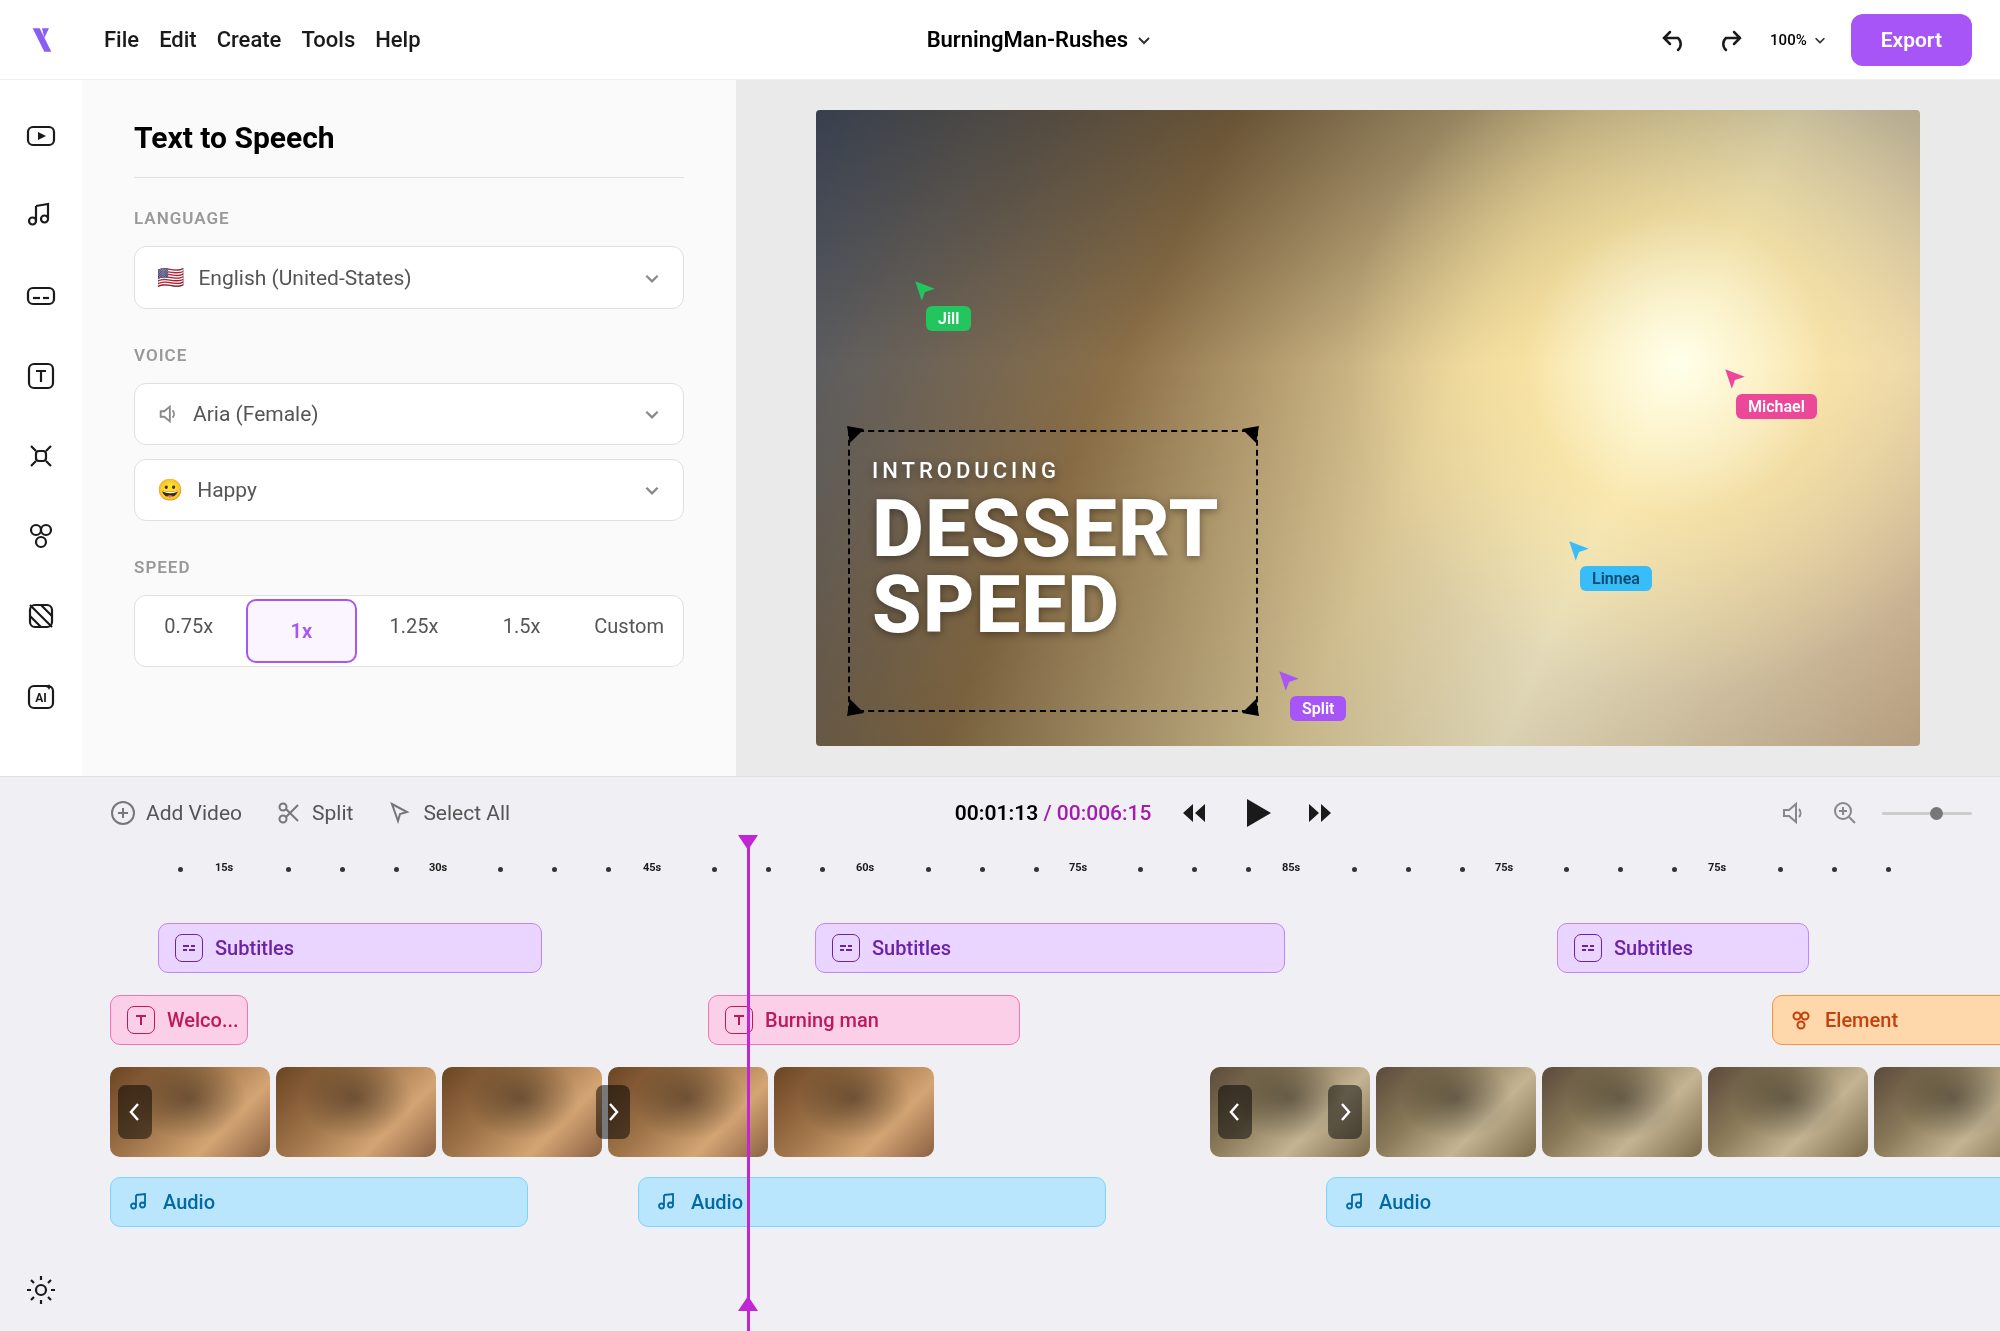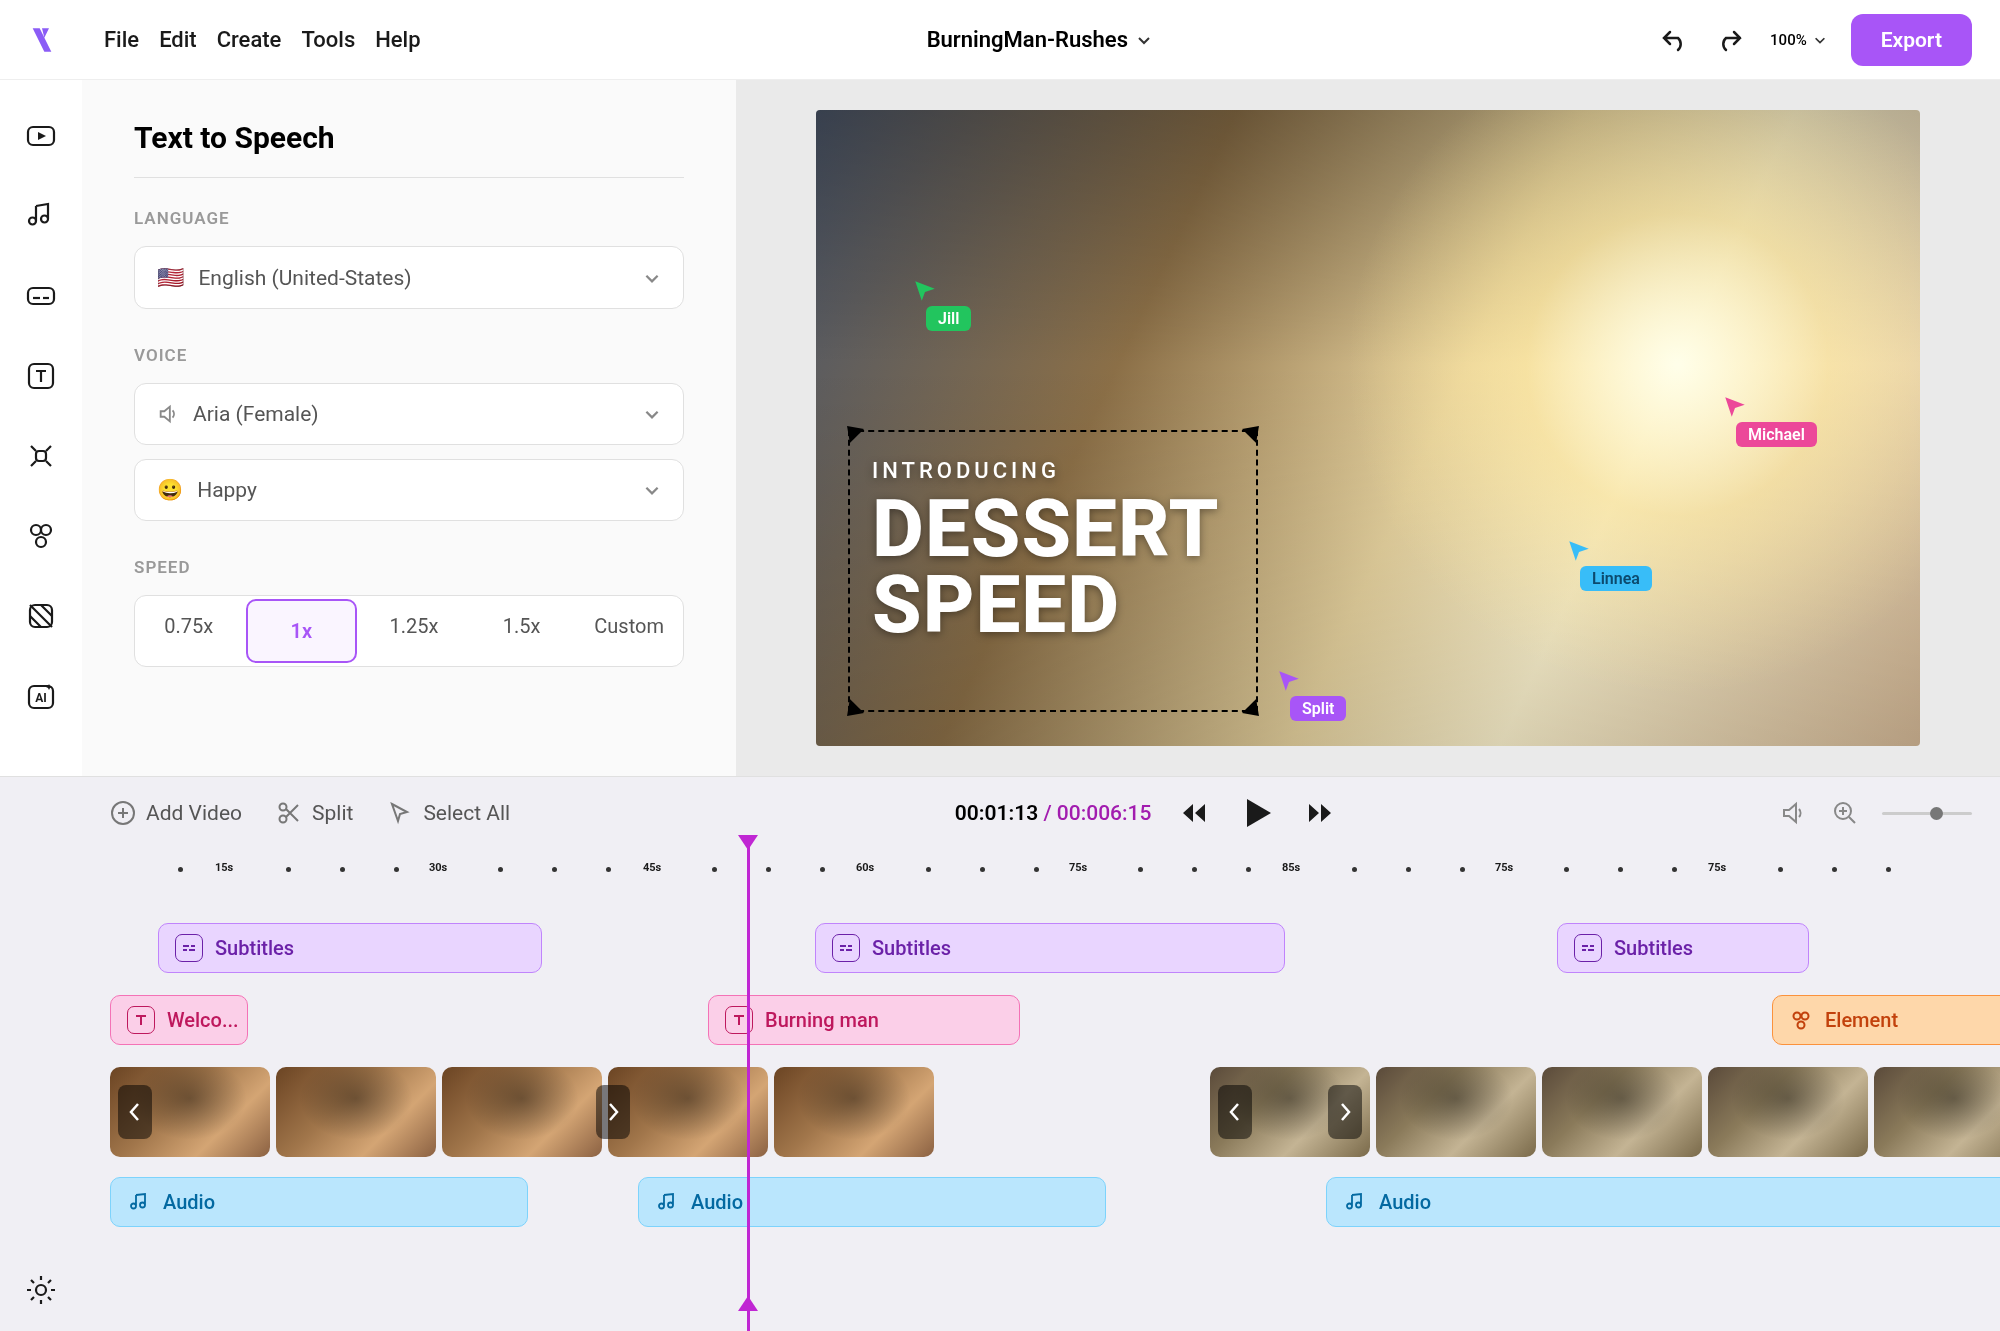--- a/index.html
+++ b/index.html
@@ -250,21 +250,21 @@
         <div class="overlay-intro">INTRODUCING</div>
         <div class="overlay-title"><span>DESSERT</span><br><span>SPEED</span></div>
       </div>
 
       <div class="cursor-tag" style="left:96px; top:168px;">
         <svg viewBox="0 0 24 24">
             <path d="M3 3 L21 10 L12 13 L9 21 Z" fill="#22c55e"></path>
           </svg>
         <span class="tag" style="background:#22c55e;">Jill</span>
       </div>
-      <div class="cursor-tag" style="left:906px; top:284px;">
+      <div class="cursor-tag" style="left:906px; top:256px;">
         <svg viewBox="0 0 24 24">
             <path d="M3 3 L21 10 L12 13 L9 21 Z" fill="#ec4899"></path>
           </svg>
         <span class="tag" style="background:#ec4899;">Michael</span>
       </div>
       <div class="cursor-tag" style="left:750px; top:428px;">
         <svg viewBox="0 0 24 24">
             <path d="M3 3 L21 10 L12 13 L9 21 Z" fill="#38bdf8"></path>
           </svg>
         <span class="tag" style="background:#38bdf8; color:#0c4a6e;">Linnea</span>

